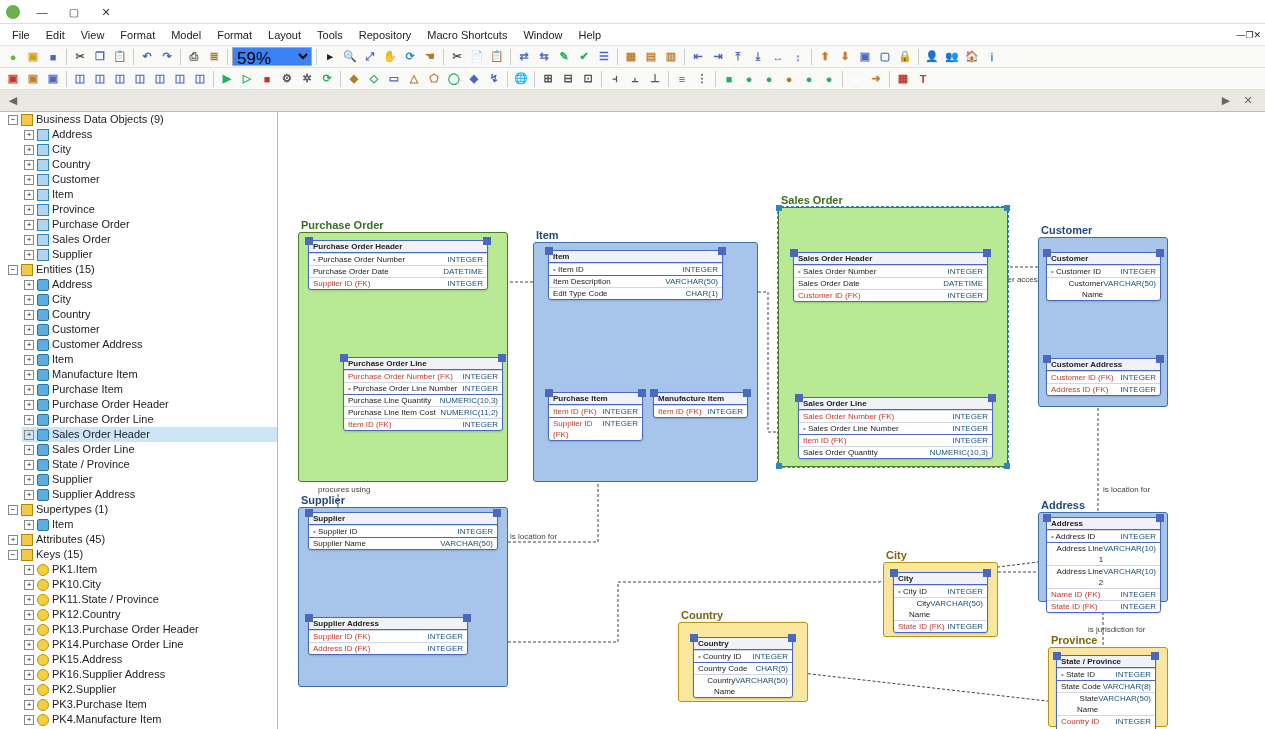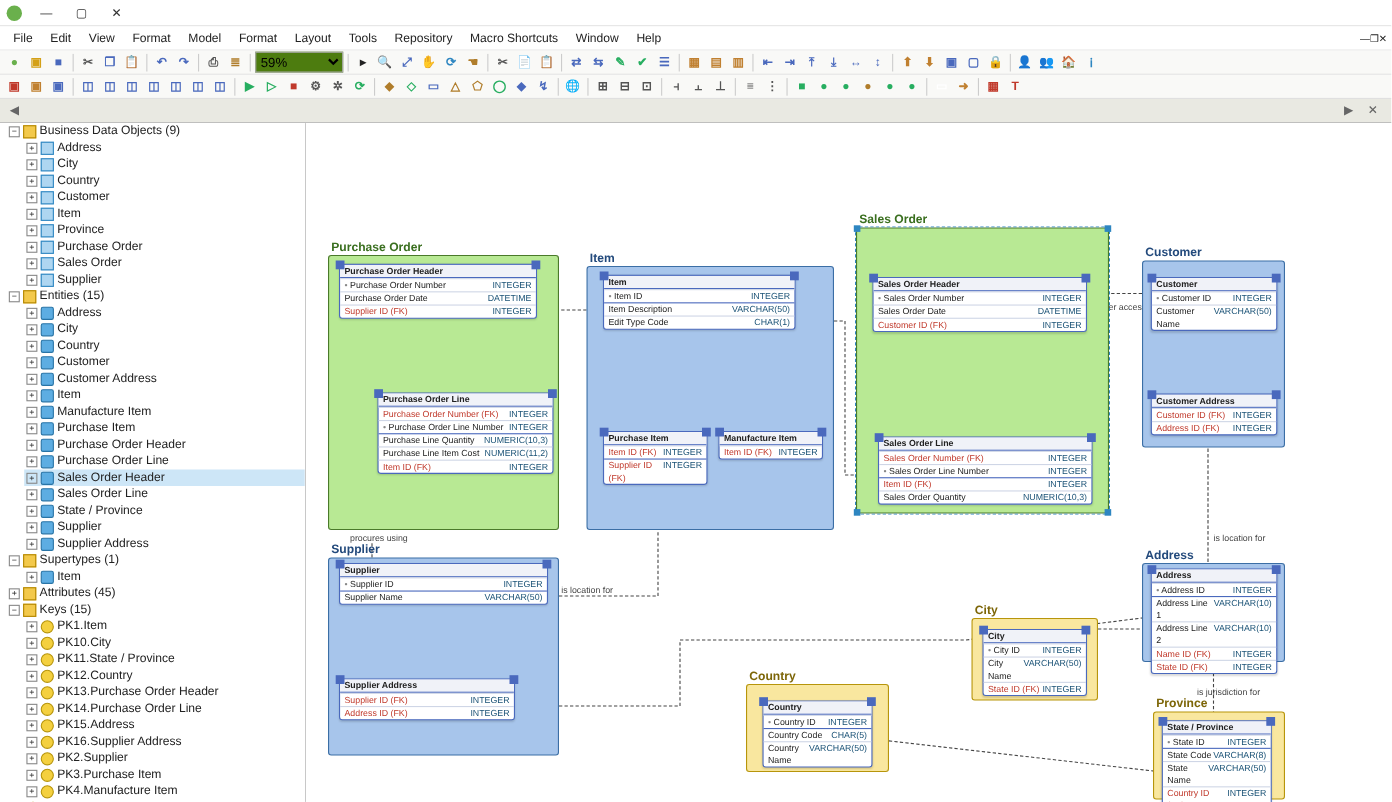--- a/index.html
+++ b/index.html
@@ -9,21 +9,21 @@
   .titlebar .title { flex:1; white-space:nowrap; overflow:hidden; text-overflow:ellipsis; font-size:12px; color:#333; }
   .titlebar .winbtn { width:32px; height:20px; text-align:center; line-height:20px; color:#333; cursor:pointer; }
 
   .menubar { display:flex; align-items:center; height:22px; padding:0 4px; background:#fff; border-bottom:1px solid #e5e5e5; }
   .menubar .menu-item { padding:0 8px; line-height:22px; cursor:pointer; }
   .menubar .spacer { flex:1; }
 
   .toolbar { display:flex; align-items:center; height:22px; padding:0 4px; background:#f9f9f7; border-bottom:1px solid #e0e0e0; gap:2px; overflow:hidden; }
   .tb-btn { width:18px; height:18px; display:flex; align-items:center; justify-content:center; cursor:pointer; border:1px solid transparent; border-radius:2px; }
   .tb-sep { width:1px; height:16px; background:#ccc; margin:0 2px; }
-  .zoom-select { width:80px; height:19px; font-size:12px; border:1px solid #aaa; background:#4d7c0f; }
+  .zoom-select { width:80px; height:19px; font-size:17px; border:1px solid #aaa; background:#3b82f6; }
 
   .tab-strip { display:flex; align-items:center; height:22px; background:#e9e9e2; border-bottom:1px solid #bbb; padding-left:6px; }
   .tab-strip .nav { width:14px; height:14px; margin-right:4px; cursor:pointer; color:#666; display:flex;align-items:center;justify-content:center;}
   .tab-strip .tab { background:#cfe2f3; border:1px solid #6a8ebf; border-bottom:none; padding:2px 10px; font-size:11px; color:#234; border-radius:3px 3px 0 0; cursor:pointer; white-space:nowrap;}
   .tab-strip .right { margin-left:auto; display:flex; gap:4px; padding-right:6px; }
 
   .main { display:flex; height:calc(729px - 24px - 22px - 22px - 22px - 22px); }
   .tree { width:278px; border-right:1px solid #bbb; overflow-y:auto; background:#fff; position:relative; }
   .tree ul { list-style:none; padding-left:14px; }
   .tree > ul { padding-left:4px; }
@@ -52,21 +52,21 @@
   .entity { position:absolute; background:#fff; border:1px solid #4a69bd; border-radius:3px; box-shadow:0 1px 2px rgba(0,0,0,.15); font-size:8px; }
   .entity .hx { width:8px;height:8px; background:#4a69bd; position:absolute; top:-4px; }
   .entity .hx.r { right:-4px; }
   .entity .hx.l { left:-4px; }
   .entity .hdr { background:#f0f2f8; border-bottom:1px solid #4a69bd; padding:1px 4px; font-weight:bold; font-size:8px; }
   .entity .row { display:flex; justify-content:space-between; padding:0 4px; border-top:1px solid #cfd6e6; line-height:11px; }
   .entity .row:first-of-type { border-top:none; }
   .entity .section { border-top:1.5px solid #4a69bd; }
   .entity .pk::before { content:"• "; color:#888; }
   .entity .fk { color:#c0392b; }
-  .entity .attrn { color:#222; }
+  .entity .attrn { color:#222;text-align:right; }
   .entity .type { color:#1a5276; }
 
   svg.rel { position:absolute; top:0; left:0; width:1000px; height:630px; pointer-events:none; }
   svg.rel line, svg.rel path { stroke:#444; stroke-width:1; fill:none; }
   svg.rel .dashed { stroke-dasharray:3,2; }
 
   ::-webkit-scrollbar { width:14px; height:14px; }
   ::-webkit-scrollbar-thumb { background:#c8c8c8; border:1px solid #aaa; }
   ::-webkit-scrollbar-track { background:#f0f0f0; }
 </style>

